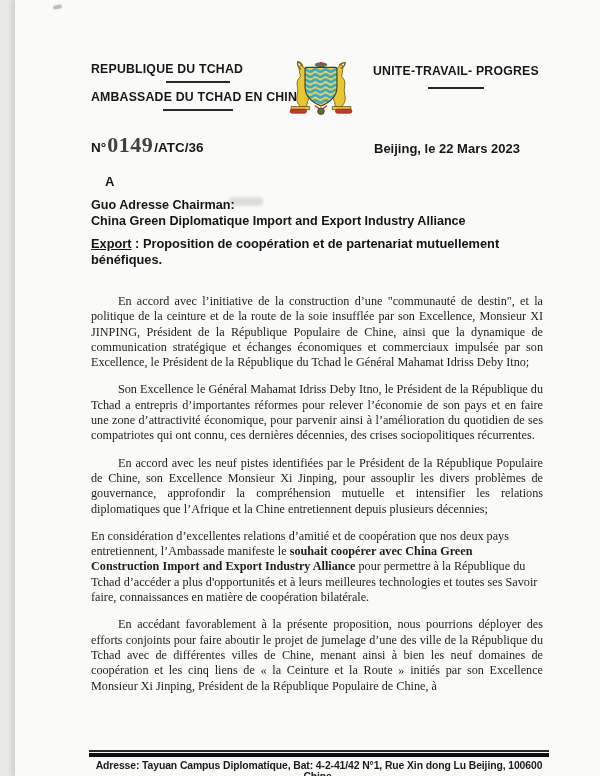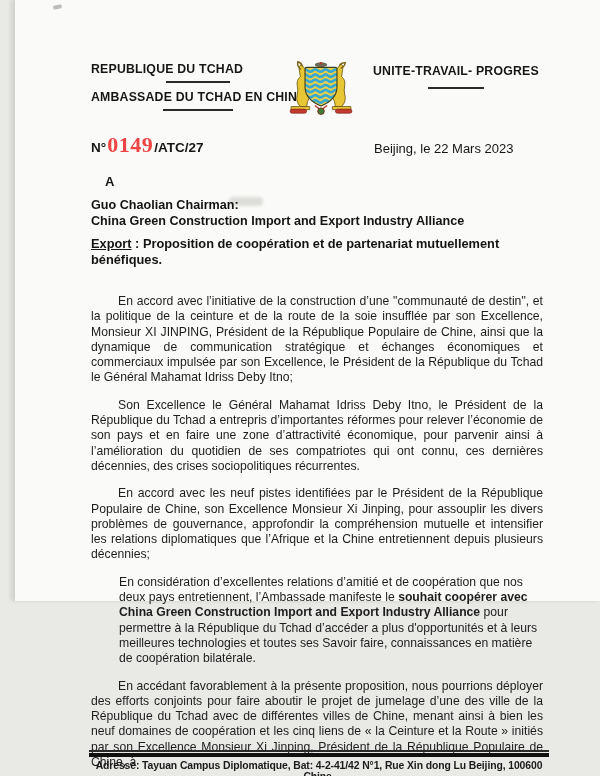--- a/index.html
+++ b/index.html
@@ -6,21 +6,21 @@
   html, body { width: 600px; height: 776px; }
   body {
     position: relative;
     background: #e9e9e6;
     font-family: "Liberation Sans", sans-serif;
     overflow: hidden;
   }
   .paper {
     position: absolute;
     left: 14px; top: 0;
-    width: 586px; height: 601px;
+    width: 586px; height: 776px;
     background: #fafaf8;
     border-left: 1px solid #d3d3d0;
     box-shadow: -3px 0 4px rgba(0,0,0,0.10);
   }
   
   .speck {
     position: absolute; left: 38px; top: 5px;
     width: 9px; height: 4px;
     background: #8a8a84;
     transform: rotate(-12deg);
@@ -69,21 +69,21 @@
   }
   .ref-prefix, .ref-suffix { font-size: 13.5px; font-weight: bold; }
   .ref-number {
     font-family: "Liberation Serif", serif;
     font-size: 22px; font-weight: 600;
     letter-spacing: .5px;
     margin: 0 1px;
   }
   .dateline {
     position: absolute; left: 359px; top: 141px;
-    font-size: 13px; font-weight: normal; color: #161616;
+    font-size: 13px; font-weight: bold; color: #161616;
   }
   .salutation {
     position: absolute; left: 90px; top: 174px;
     font-size: 13px; font-weight: bold; color: #161616;
   }
   
   .recipient {
     position: absolute; left: 76px; top: 198px;
     font-size: 12.6px; font-weight: bold; color: #141414;
     line-height: 15.5px;
@@ -96,22 +96,22 @@
     line-height: 16px;
   }
   .subject .label { text-decoration: underline; font-weight: bold; }
   
   .body-text {
     position: absolute; left: 76px; top: 294px;
     width: 452px;
     font-size: 12.2px; color: #1d1d1d;
     line-height: 15.3px;
   }
-  .para { text-align: justify; text-indent: 27px; margin-bottom: 12px; }
-  .para.noindent { text-indent: 0; margin-left: 28px; }
+  .para { text-align: justify; text-indent: 27px; margin-bottom: 12px; font-family: Liberation Serif, serif; }
+  .para.noindent { text-indent: 0; }
   .para.left { text-align: left; }
   .para .b { font-weight: bold; }
   
   .footer-rule {
     position: absolute; left: 74px; top: 750px;
     width: 460px;
   }
   .footer-rule .thin { height: 1.5px; background: #2a2a2a; }
   .footer-rule .gap { height: 1.5px; }
   .footer-rule .thick { height: 3.5px; background: #101010; }
@@ -183,31 +183,31 @@
     </svg>
   </div>
 
   <div class="motto">
     <div class="hline">UNITE-TRAVAIL- PROGRES</div>
     <div class="hunderline"></div>
   </div>
 
   <div class="refline">
     <span class="ref-prefix">N°</span>
-    <span class="ref-number" style="color: #ef4444;">0149</span>
-    <span class="ref-suffix">/ATC/27</span>
+    <span class="ref-number" style="color: #404040;">0149</span>
+    <span class="ref-suffix">/ATC/36</span>
   </div>
 
   <div class="dateline">Beijing, le 22 Mars 2023</div>
 
   <div class="salutation">A</div>
 
   <div class="recipient">
-    <div>Guo Chaolian Chairman:</div>
-    <div>China Green Construction Import and Export Industry Alliance</div>
+    <div>Guo Adresse Chairman:</div>
+    <div>China Green Diplomatique Import and Export Industry Alliance</div>
   </div>
 
   <div class="subject">
     <span class="label">Export</span><span> : </span><span>Proposition de coopération et de partenariat mutuellement bénéfiques.</span>
   </div>
 
   <div class="body-text">
       <p class="para"><span>En accord avec l’initiative de la construction d’une "communauté de destin", et la politique de la ceinture et de la route de la soie insufflée par son Excellence, Monsieur XI JINPING, Président de la République Populaire de Chine, ainsi que la dynamique de communication stratégique et échanges économiques et commerciaux impulsée par son Excellence, le Président de la République du Tchad le Général Mahamat Idriss Deby Itno;</span></p>
       <p class="para"><span>Son Excellence le Général Mahamat Idriss Deby Itno, le Président de la République du Tchad a entrepris d’importantes réformes pour relever l’économie de son pays et en faire une zone d’attractivité économique, pour parvenir ainsi à l’amélioration du quotidien de ses compatriotes qui ont connu, ces dernières décennies, des crises sociopolitiques récurrentes.</span></p>
       <p class="para"><span>En accord avec les neuf pistes identifiées par le Président de la République Populaire de Chine, son Excellence Monsieur Xi Jinping, pour assouplir les divers problèmes de gouvernance, approfondir la compréhension mutuelle et intensifier les relations diplomatiques que l’Afrique et la Chine entretiennent depuis plusieurs décennies;</span></p>

